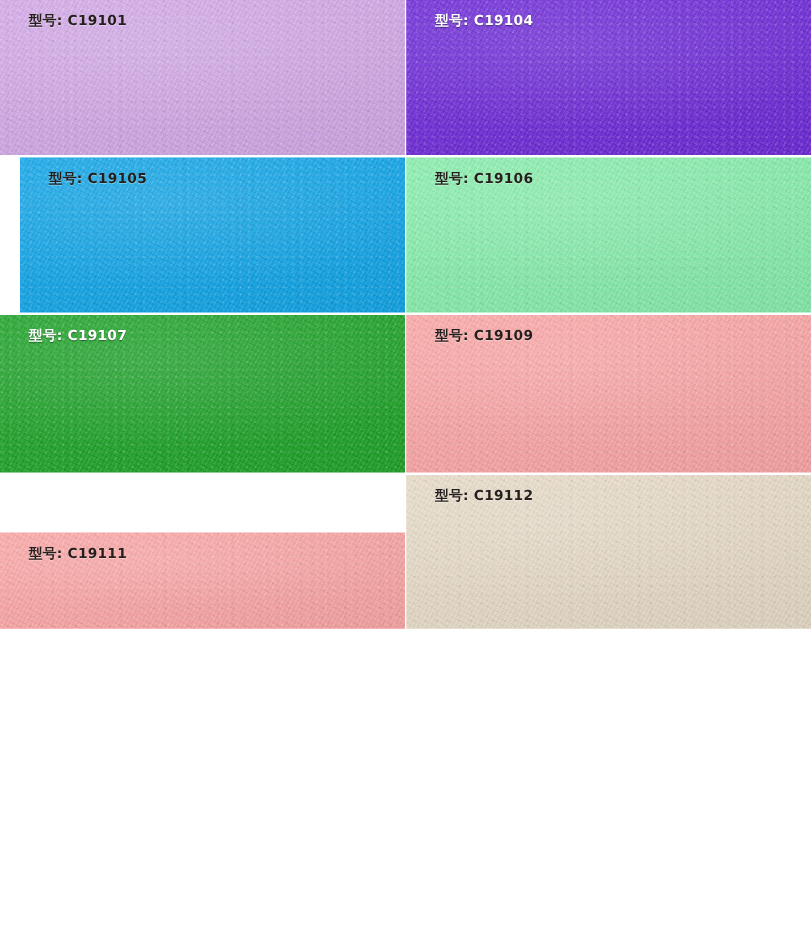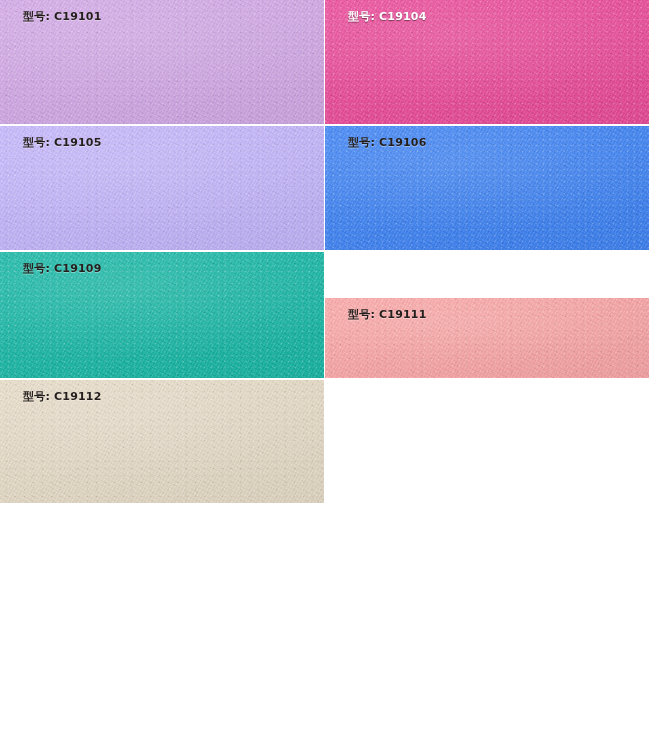--- a/index.html
+++ b/index.html
@@ -86,39 +86,45 @@
 </head>
 <body>
 
 <div id="swatch-grid">
     <div class="swatch" style="background: rgb(211, 168, 232);">
       <div class="grain"></div>
       <div class="grain2"></div>
       <div class="sheen"></div>
       <div class="swatch-label dark">型号: C19101</div>
     </div>
-    <div class="swatch" style="background: #ec4899;">
+    <div class="swatch" style="background: #6d28d9;">
       <div class="grain"></div>
       <div class="grain2"></div>
       <div class="sheen"></div>
       <div class="swatch-label light">型号: C19104</div>
     </div>
-    <div class="swatch" style="background: #c4b5fd;">
+    <div class="swatch" style="background: #0ea5e9; margin-left: 16px;">
       <div class="grain"></div>
       <div class="grain2"></div>
       <div class="sheen"></div>
       <div class="swatch-label dark">型号: C19105</div>
     </div>
-    <div class="swatch" style="background: #3b82f6; text-align: center;">
+    <div class="swatch" style="background: #86efac; text-align: center;">
       <div class="grain"></div>
       <div class="grain2"></div>
       <div class="sheen"></div>
       <div class="swatch-label dark">型号: C19106</div>
     </div>
-    <div class="swatch" style="background: #14b8a6;">
+    <div class="swatch" style="background: rgb(28, 163, 39);">
+      <div class="grain"></div>
+      <div class="grain2"></div>
+      <div class="sheen"></div>
+      <div class="swatch-label light">型号: C19107</div>
+    </div>
+    <div class="swatch" style="background: #fca5a5;">
       <div class="grain"></div>
       <div class="grain2"></div>
       <div class="sheen"></div>
       <div class="swatch-label dark">型号: C19109</div>
     </div>
     <div class="swatch" style="background: #fca5a5; margin-top: 46px;">
       <div class="grain"></div>
       <div class="grain2"></div>
       <div class="sheen"></div>
       <div class="swatch-label dark">型号: C19111</div>

